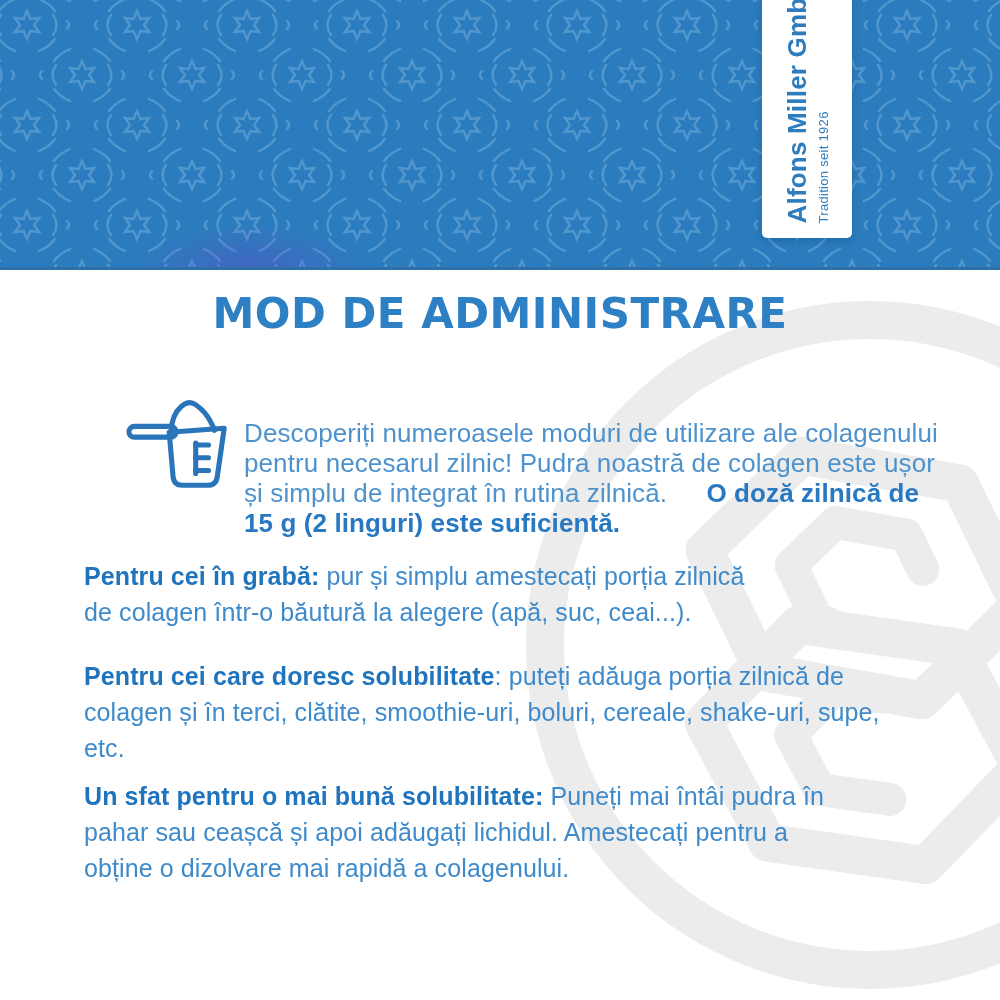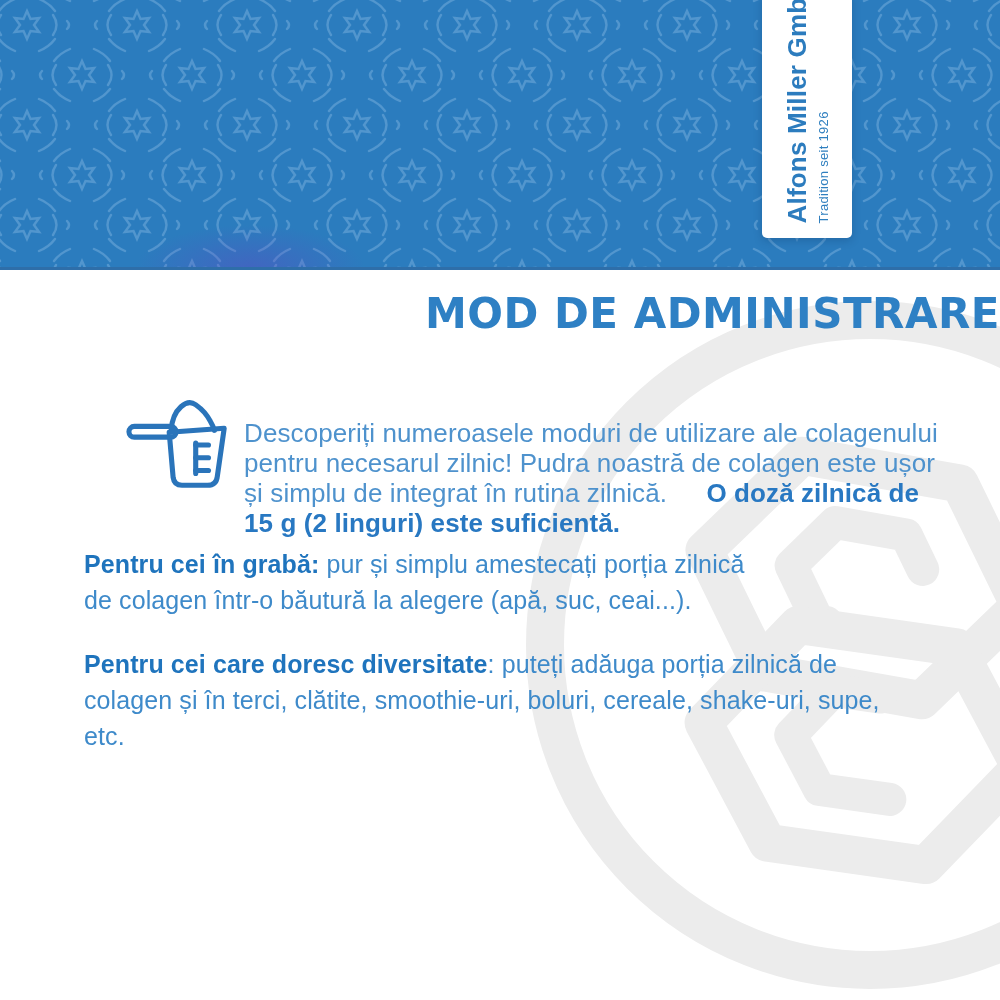--- a/index.html
+++ b/index.html
@@ -36,36 +36,36 @@
     letter-spacing:0.2px; line-height:1;
     font-family:"Liberation Sans","DejaVu Sans",sans-serif;
   }
   .brand-tagline { font-size:13px; color:#2f7fbf; margin-top:6px; white-space:nowrap; letter-spacing:0.3px; }
 
   
   .content { position:absolute; left:0; top:0; width:1000px; height:1000px; z-index:2; }
 
   .page-title {
     position:absolute; top:291px; left:0; width:1000px; margin:0;
-    text-align:right; font-size:42px; line-height:46px; font-weight:800;
+    text-align:center; font-size:42px; line-height:46px; font-weight:800;
     color:#2e80c4; letter-spacing:0.5px;
     font-family:"DejaVu Sans","Liberation Sans",sans-serif;
   }
 
   .intro { position:absolute; left:126px; top:392px; display:flex; align-items:flex-start; }
   .scoop-icon { flex:none; width:108px; height:100px; margin-top:4px; }
   .intro-text {
     margin-left:10px; width:780px; white-space:pre-line;
     font-size:26px; line-height:30px; color:#4e92cd; letter-spacing:0.1px;
   }
   .intro-text b { color:#2878c2; font-weight:bold;margin-left:32px; }
 
   .sections { position:absolute; left:84px; top:546px; width:910px; }
   .sections p {
-    margin:0 0 28px 0; white-space:pre-line;
+    margin:12px 0 28px 0; white-space:pre-line;
     font-size:25px; line-height:36px; color:#3e8aca; letter-spacing:0.1px;
   }
   .sections p.tight { margin-bottom:8px; }
   .sections p.mid   { margin-bottom:14px; }
   .sections b { color:#1f74bd; font-weight:bold; }
 </style>
 </head>
 <body>
 
 <div class="page">
@@ -137,19 +137,22 @@
       </svg>
       <p class="intro-text"><span>Descoperiți numeroasele moduri de utilizare ale colagenului
 pentru necesarul zilnic! Pudra noastră de colagen este ușor
 și simplu de integrat în rutina zilnică. </span><b>O doză zilnică de
 15 g (2 linguri) este suficientă.</b></p>
     </section>
 
     <section class="sections">
       <p class="tight2"><b>Pentru cei în grabă:</b><span> pur și simplu amestecați porția zilnică
 de colagen într-o băutură la alegere (apă, suc, ceai...).</span></p>
-      <p class="tight"><b>Pentru cei care doresc diversitate</b><span>: puteți adăuga porția zilnică de
+      <p class="tight"><b>Pentru cei care doresc solubilitate</b><span>: puteți adăuga porția zilnică de
 colagen și în terci, clătite, smoothie-uri, boluri, cereale, shake-uri, supe,
 etc.</span></p>
+      <p><b>Un sfat pentru o mai bună solubilitate:</b><span> Puneți mai întâi pudra în
+pahar sau ceașcă și apoi adăugați lichidul. Amestecați pentru a
+obține o dizolvare mai rapidă a colagenului.</span></p>
     </section>
 
   </main>
 </div>
 
 </body></html>

